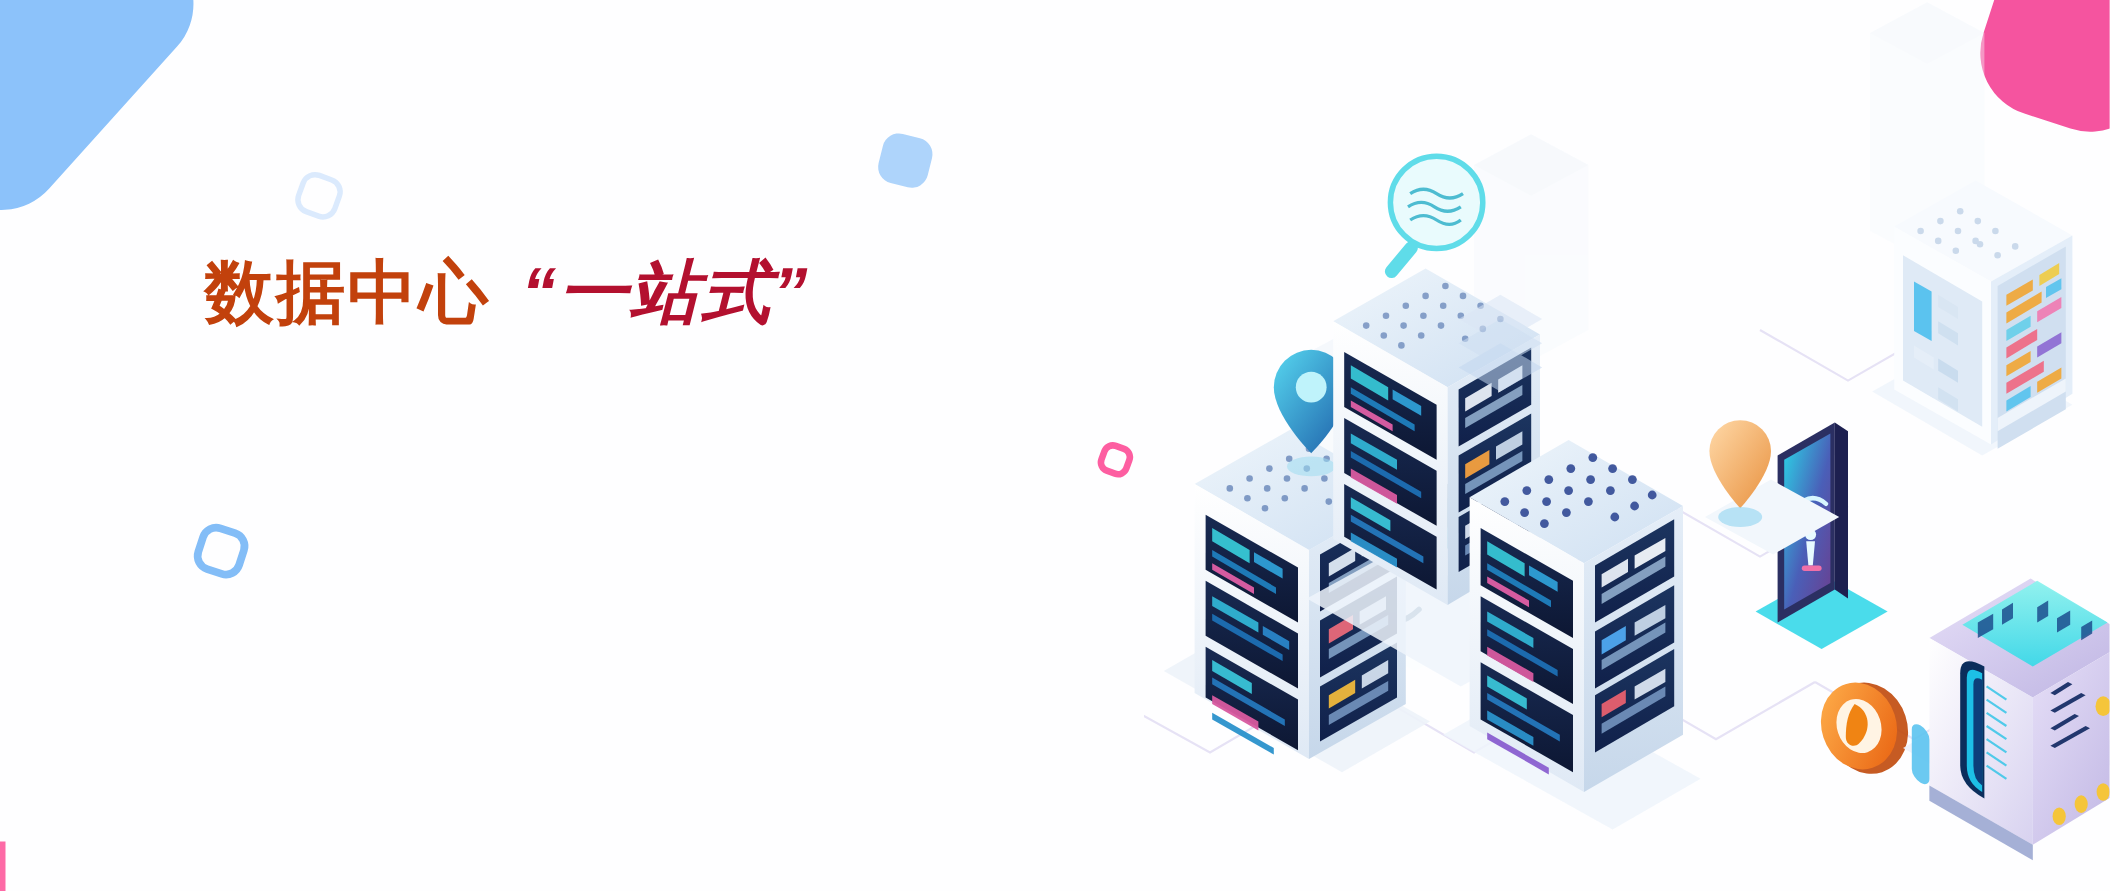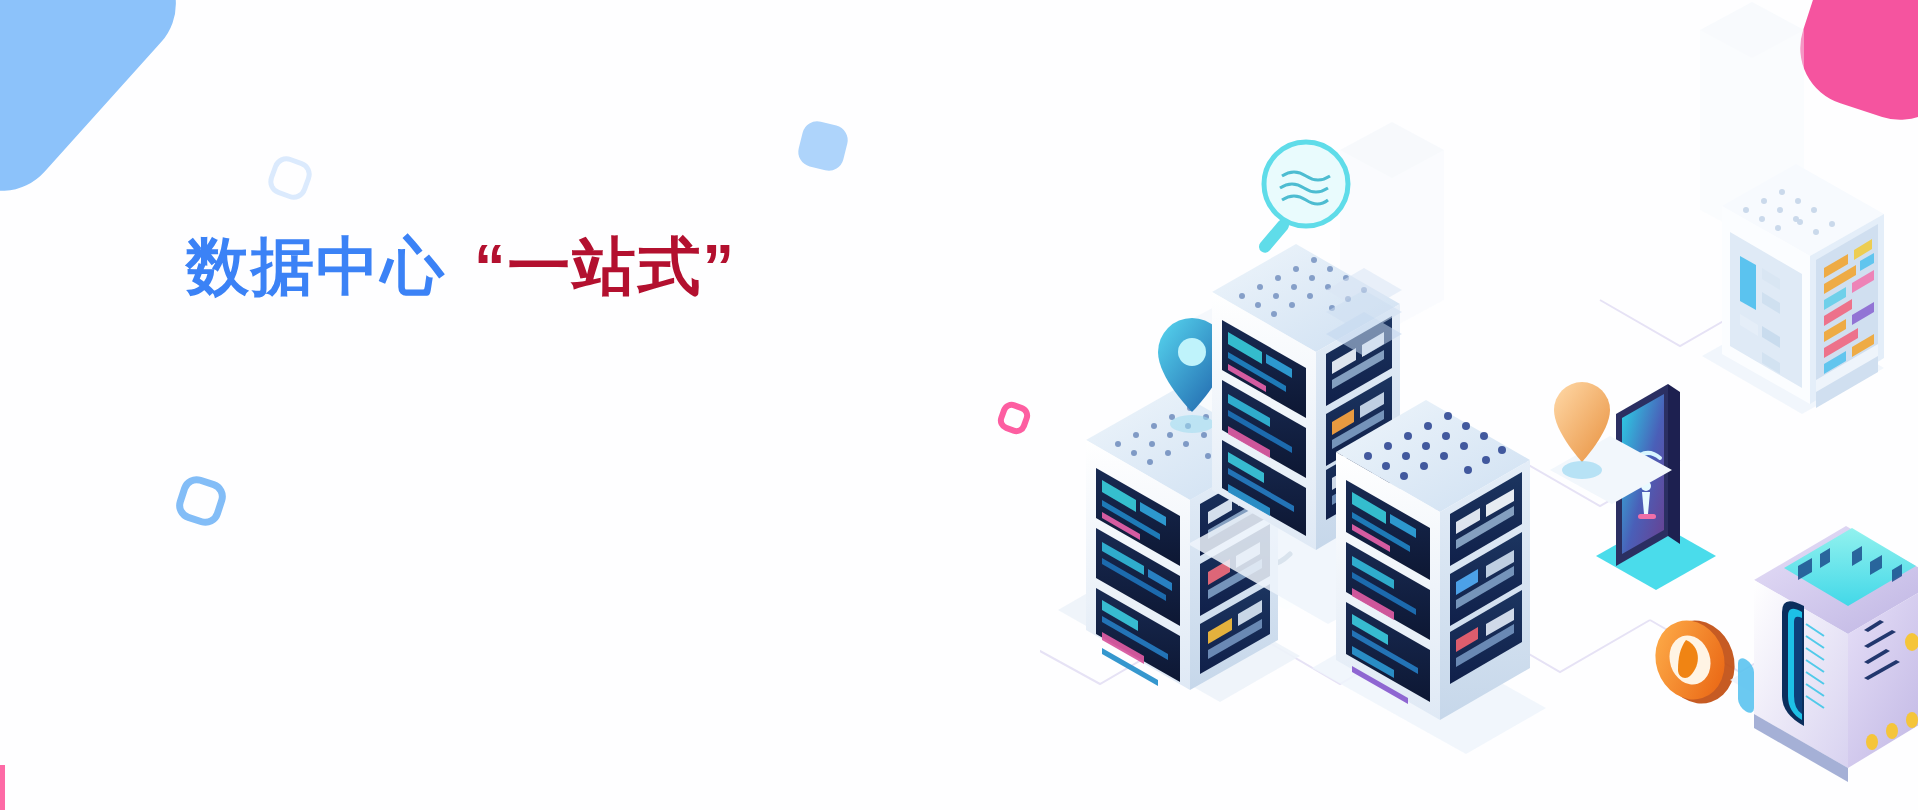--- a/index.html
+++ b/index.html
@@ -66,22 +66,22 @@
   }
 
   
   .copy{ position:absolute; left:0; top:0; width:1000px; height:810px; }
   .line1{
     position:absolute; left:186px; top:235px;
     white-space:nowrap;
     font-size:63px; font-weight:bold; letter-spacing:2px;
     line-height:1;
   }
-  .l1-dark{ color:#3b82f6; }
-  .l1-red{ color:#b3102f; margin-left:28px; }
+  .l1-dark{ color:#c2410c; }
+  .l1-red{ color:#b3102f; margin-left:28px;font-style:italic; }
   .line2{
     position:absolute; left:508px; top:460px;
     white-space:nowrap;
     font-size:52px; font-weight:bold; letter-spacing:1px;
     color:#2b2b2b; line-height:1;
   }
 
   
   .art{ position:absolute; left:1040px; top:0; width:878px; height:810px; }
   .art svg{ display:block; }

